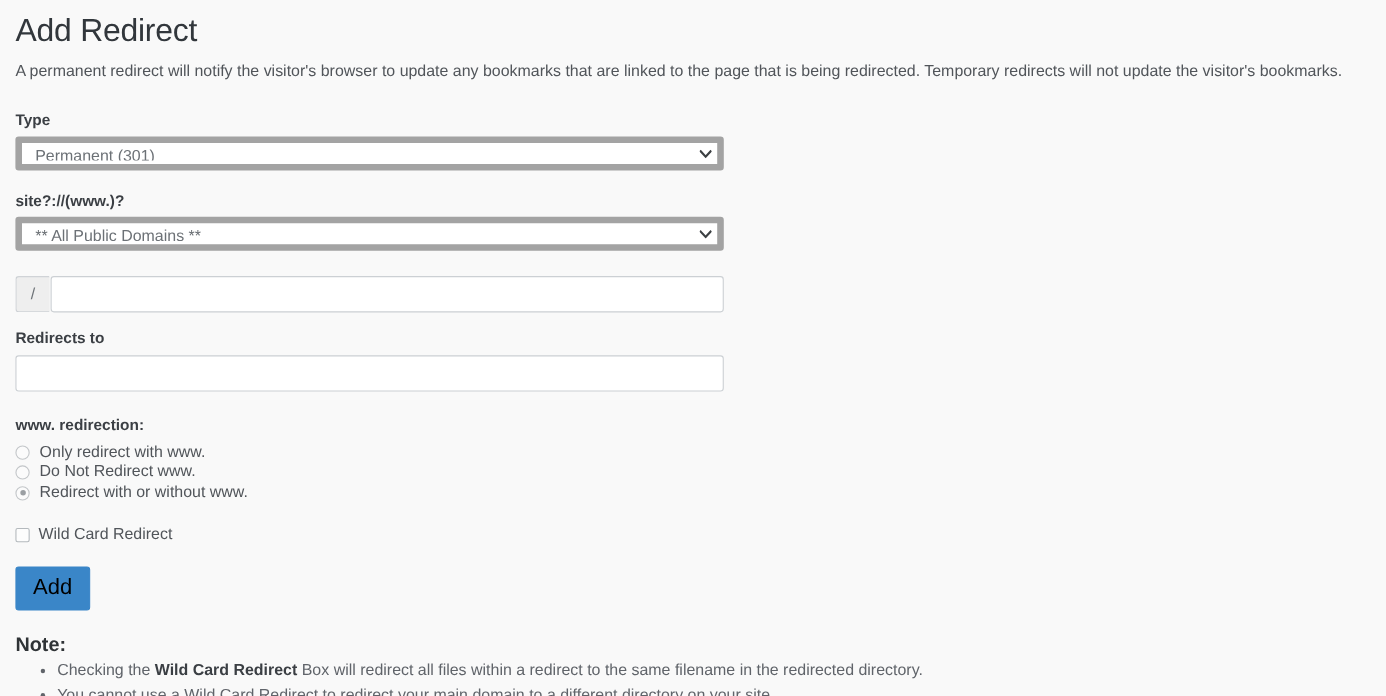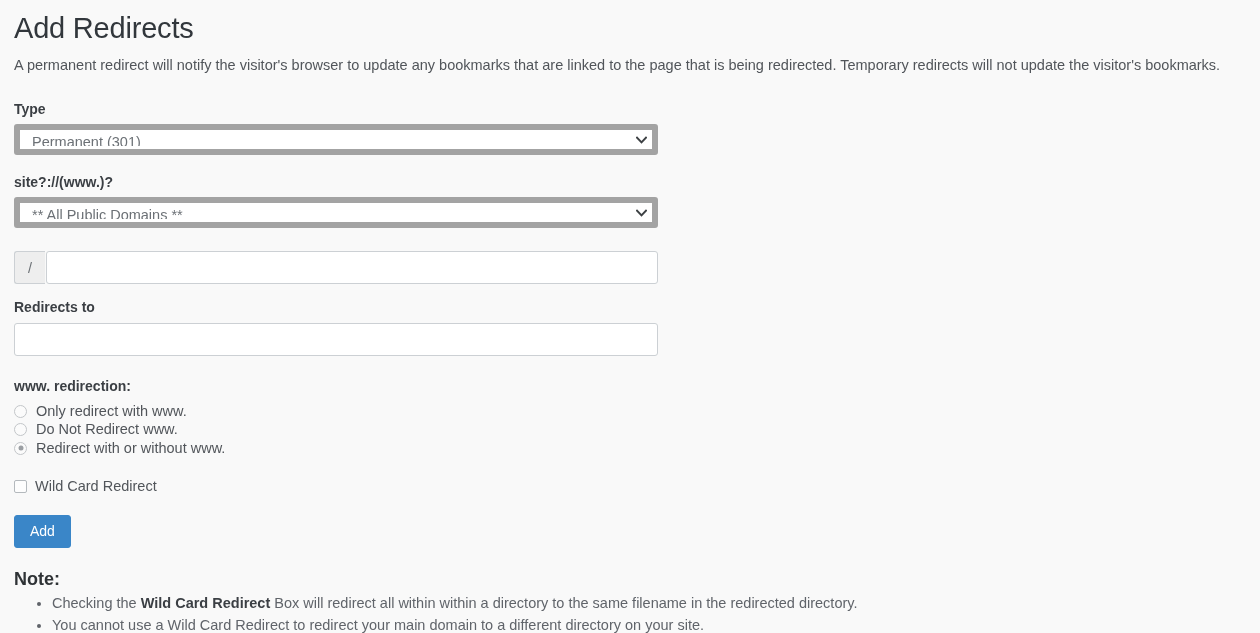--- a/index.html
+++ b/index.html
@@ -170,22 +170,22 @@
   }
   .checkbox-label {
     font-size: 14.5px;
     color: #51555a;
   }
   .btn-add {
     margin-top: 21px;
     display: inline-block;
     background: #3a86c8;
     border: 1px solid #3a86c8;
-    color: #ffffff;
-    font-size: 14px;
+    color: #000000;
+    font-size: 20px;
     font-family: "Liberation Sans", sans-serif;
     padding: 7px 15px 8px 15px;
     border-radius: 3px;
     cursor: pointer;
     line-height: 1.15;
   }
   .note-block { margin-top: 21px; }
   .note-title {
     font-size: 18px;
     font-weight: 700;
@@ -203,21 +203,21 @@
     line-height: 1.45;
     margin-bottom: 1px;
   }
   .note-list li b { color: #3b3f44; font-weight: 700; }
 </style>
 </head>
 <body>
 
 <div class="page">
 
-  <h1 class="page-title">Add Redirects</h1>
+  <h1 class="page-title">Add Redirect</h1>
   <p class="page-desc">A permanent redirect will notify the visitor's browser to update any bookmarks that are linked to the page that is being redirected. Temporary redirects will not update the visitor's bookmarks.</p>
 
   <div class="group-type">
     <label class="field-label">Type</label>
     <span class="select-wrap">
       <select class="form-select">
         <option>Permanent (301)</option>
       </select>
       <svg class="chev" viewBox="0 0 11 8">
         <path d="M1 1.6 L5.5 6.4 L10 1.6" fill="none" stroke="#3c4043" stroke-width="2" stroke-linecap="square"></path>
@@ -272,18 +272,18 @@
     <span class="checkbox-label">Wild Card Redirect</span>
   </div>
 
   <div>
     <button class="btn-add">Add</button>
   </div>
 
   <div class="note-block">
     <div class="note-title">Note:</div>
     <ul class="note-list">
-      <li><span>Checking the </span><b>Wild Card Redirect</b><span> Box will redirect all within within a directory to the same filename in the redirected directory.</span></li>
+      <li><span>Checking the </span><b>Wild Card Redirect</b><span> Box will redirect all files within a redirect to the same filename in the redirected directory.</span></li>
       <li><span>You cannot use a Wild Card Redirect to redirect your main domain to a different directory on your site.</span></li>
     </ul>
   </div>
 
 </div>
 
 </body></html>

